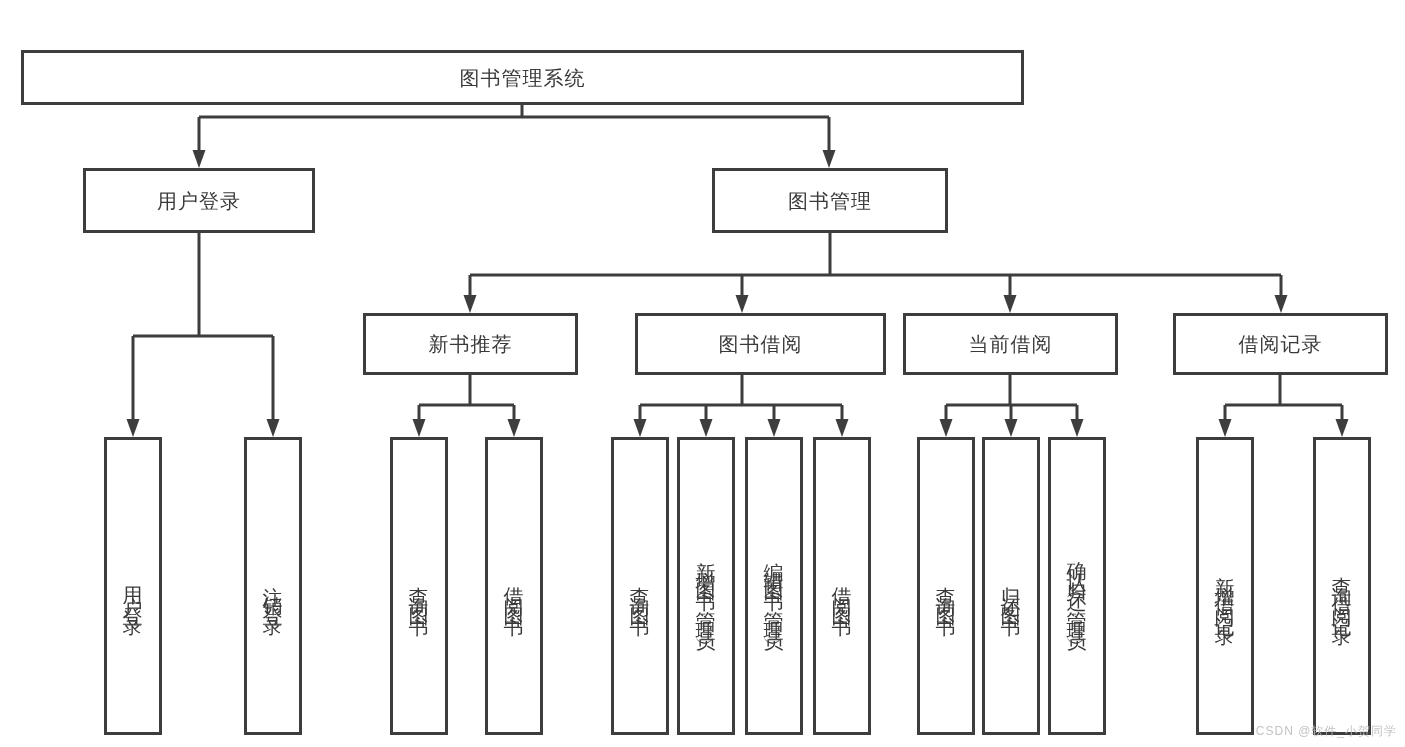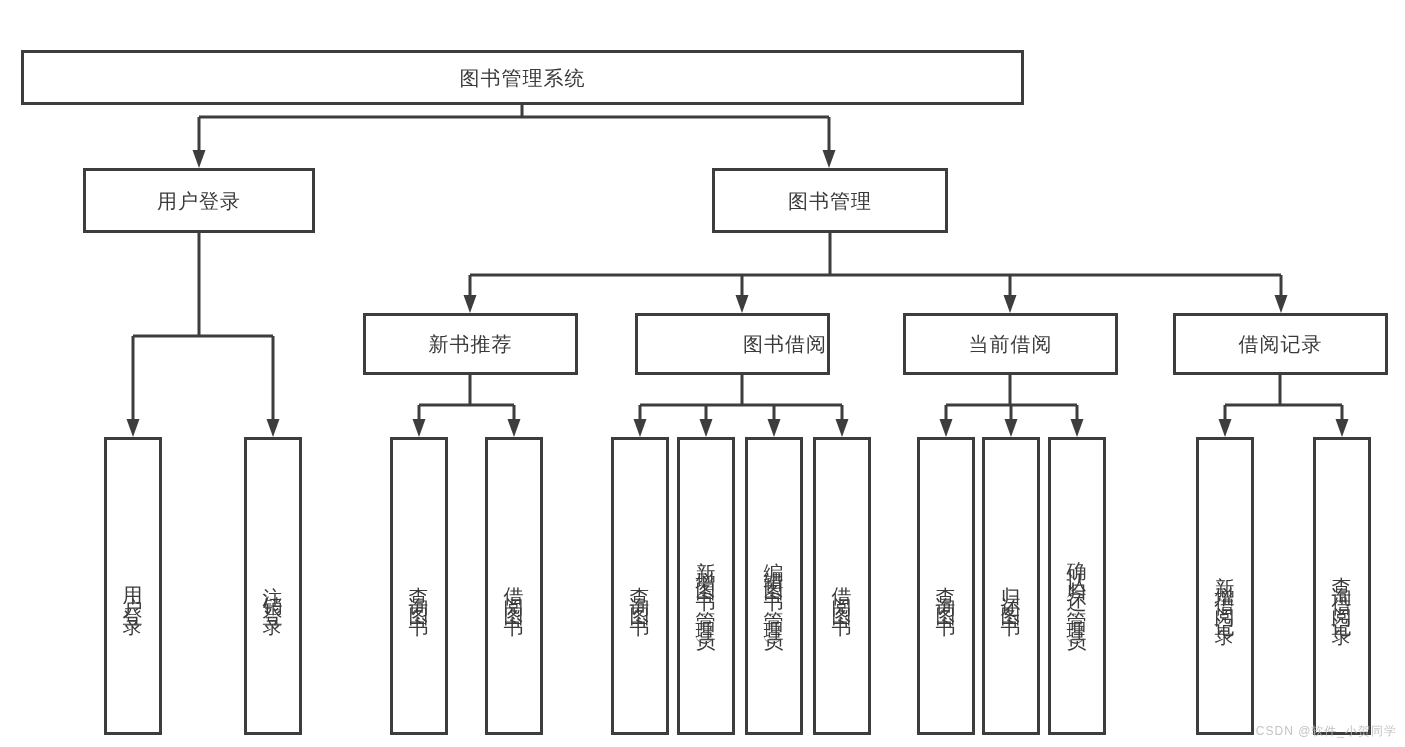--- a/index.html
+++ b/index.html
@@ -39,21 +39,21 @@
     margin-bottom:-10px;
     white-space:nowrap;
   }
   
   .n-root{left:21px;top:13px;width:1003px;height:55px;margin-top:37px;}
   
   .n-userlogin{left:83px;top:168px;width:232px;height:65px;}
   .n-bookmgmt{left:712px;top:168px;width:236px;height:65px;}
   
   .n-g0{left:363px;top:313px;width:215px;height:62px;}
-  .n-g1{left:635px;top:313px;width:195px;height:62px;justify-content:flex-end;}
+  .n-g1{left:635px;top:313px;width:251px;height:62px;}
   .n-g2{left:903px;top:313px;width:215px;height:62px;}
   .n-g3{left:1173px;top:313px;width:215px;height:62px;}
   
   .leaf{top:437px;width:58px;height:298px;}
   .l-a0{left:104px;} .l-a1{left:244px;}
   .l-b0{left:390px;} .l-b1{left:485px;}
   .l-c0{left:611px;} .l-c1{left:677px;} .l-c2{left:745px;} .l-c3{left:813px;}
   .l-d0{left:917px;} .l-d1{left:982px;} .l-d2{left:1048px;}
   .l-e0{left:1196px;} .l-e1{left:1313px;}
   .watermark{

